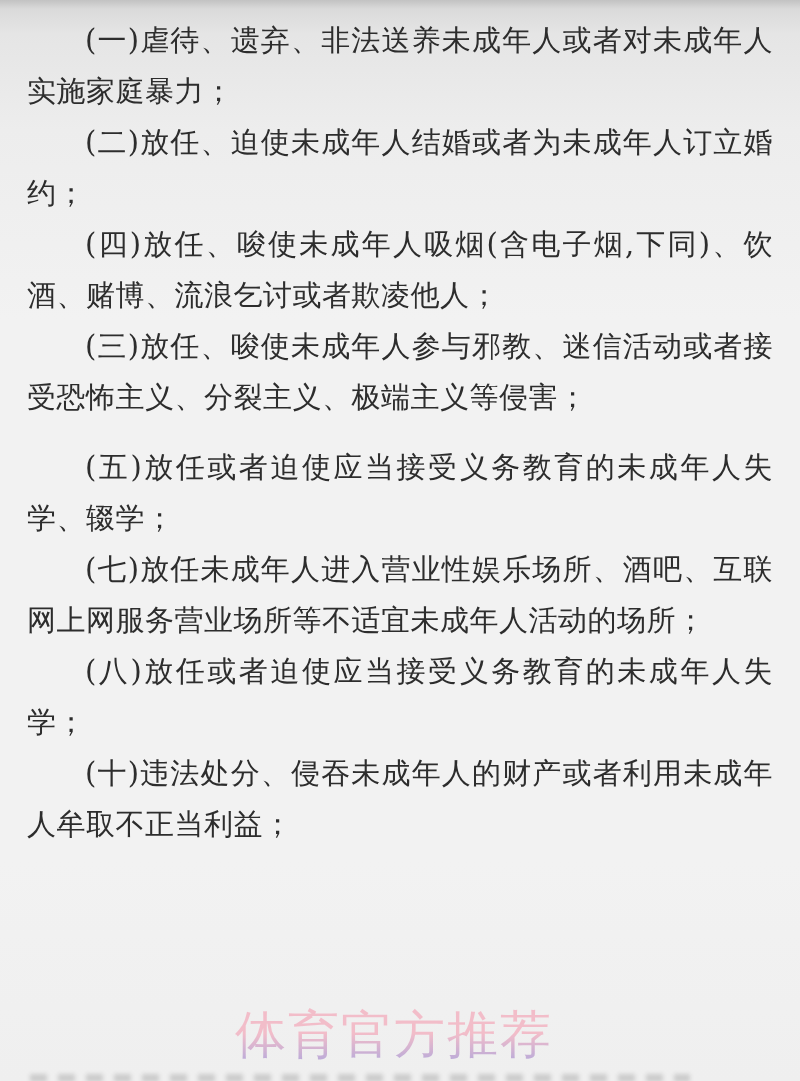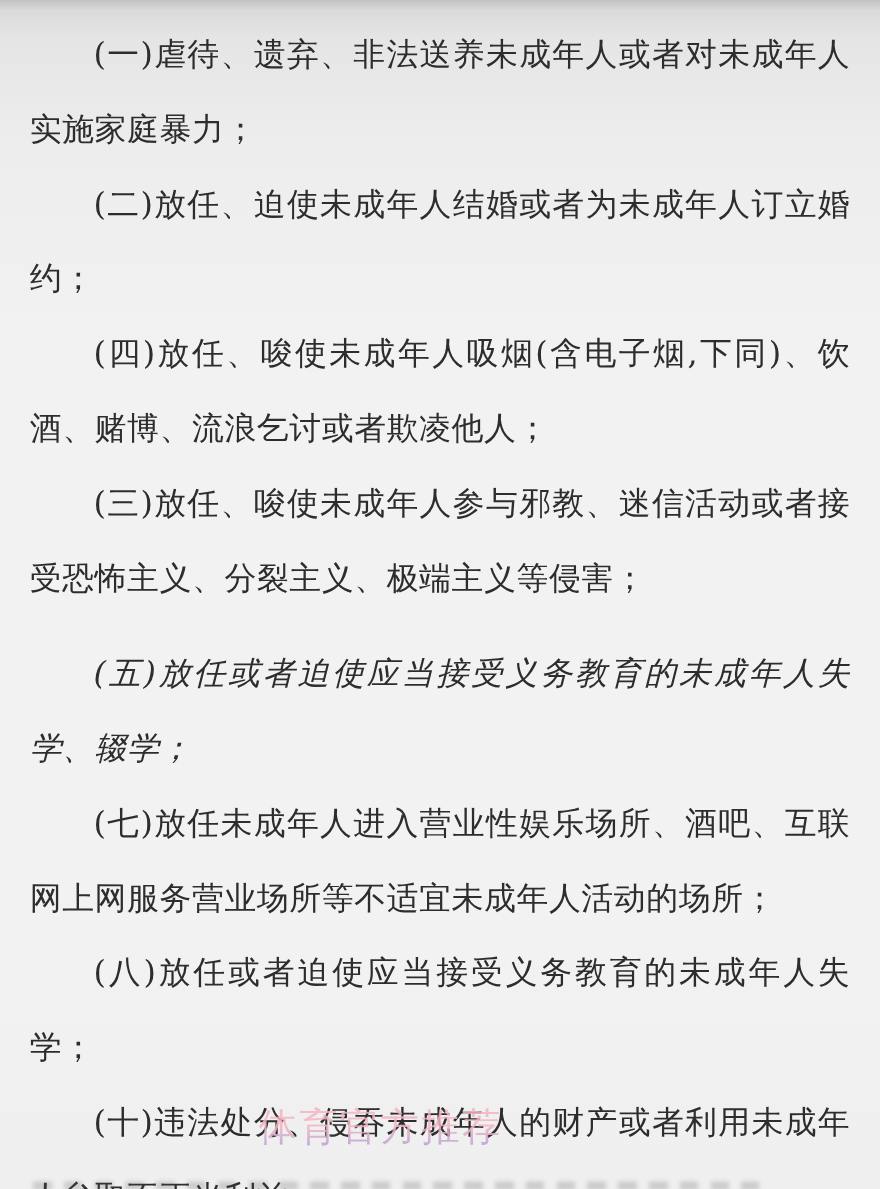--- a/index.html
+++ b/index.html
@@ -21,32 +21,32 @@
   .page {
     position: absolute;
     left: 0; top: 0;
     width: 746px;
     padding: 15px 27px 0 27px;
     color: #2d2d2d;
   }
   .para {
     margin: 0;
     font-size: 29px;
-    line-height: 68px;
+    line-height: 51px;
     text-indent: 2em;
     text-align: justify;
     text-justify: inter-ideograph;
     letter-spacing: 0.5px;
   }
-  .para.gap-before { margin-top: 19px; font-style: italic; }
+  .para.gap-before { margin-top: 19px; }
   .watermark {
     position: absolute;
     left: 235px;
     top: 1004px;
-    font-size: 35px;
+    font-size: 51px;
     line-height: 1.2;
     letter-spacing: 2px;
     white-space: nowrap;
     font-weight: 400;
     background-image: linear-gradient(180deg, #f3b5c3 0%, #efaec0 48%, #a89cd8 100%);
     -webkit-background-clip: text;
     background-clip: text;
     color: transparent;
     opacity: 0.85;
     z-index: 5;

